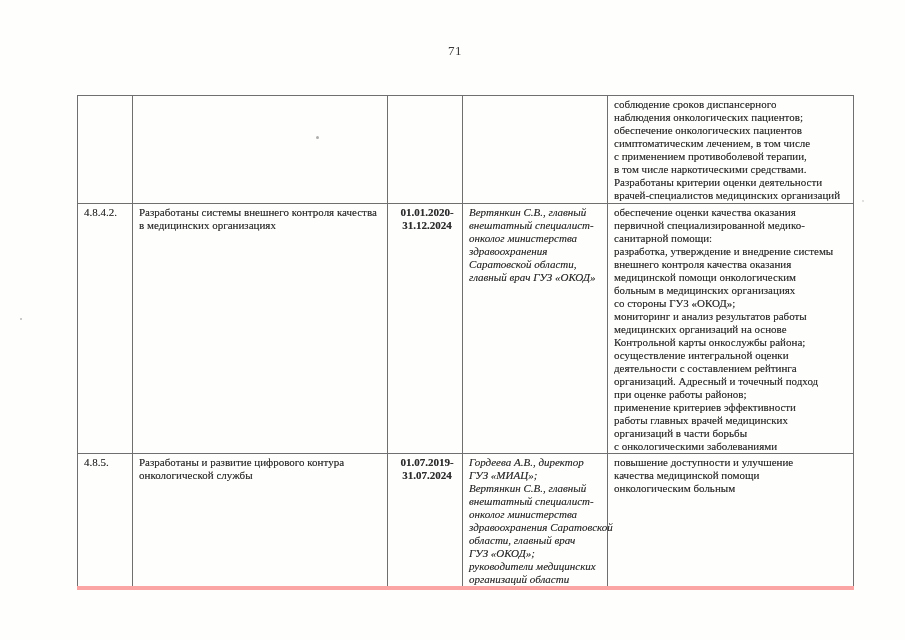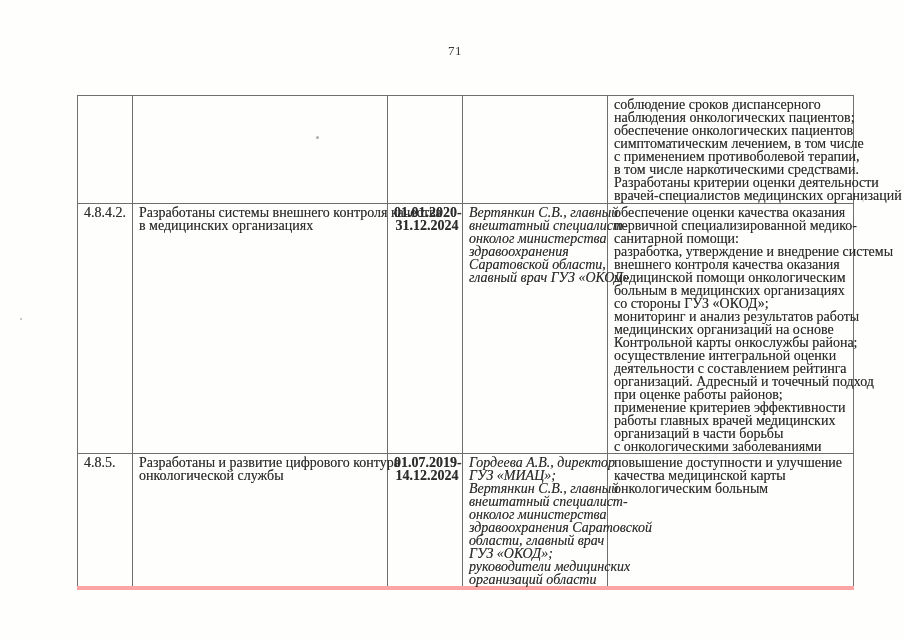--- a/index.html
+++ b/index.html
@@ -23,21 +23,21 @@
   table.doc-table {
     position: absolute;
     left: 77px; top: 95px;
     width: 776px;
     border-collapse: collapse;
     table-layout: fixed;
   }
   table.doc-table td {
     border: 1px solid var(--border-color, #6f6f6f);
     vertical-align: top;
-    font-size: 14px;
+    font-size: 11px;
     line-height: 13px;
     white-space: pre;
     padding: 2px 2px 0 6px;
     color: var(--text-color, #2d2d2d);
     text-shadow: 0 0 0.45px rgba(50,50,50,0.55);
     overflow: visible;
   }
   tr.row-last td { border-bottom: 4px solid #fca5a5; }
   td.cell-num   { text-align: left; padding: 3px 1px 0 1px; }
   td.cell-dates { text-align: center; padding: 3px 0 0 0; font-weight: bold; }
@@ -110,33 +110,33 @@
 применение критериев эффективности
 работы главных врачей медицинских
 организаций в части борьбы
 с онкологическими заболеваниями</td>
   </tr>
   <tr class="row-last" style="height:130px;">
     <td class="cell-num">4.8.5.</td>
     <td class="cell-act">Разработаны и развитие цифрового контура
 онкологической службы</td>
     <td class="cell-dates">01.07.2019-
-14.12.2024</td>
+31.07.2024</td>
     <td class="cell-resp">Гордеева А.В., директор
 ГУЗ «МИАЦ»;
 Вертянкин С.В., главный
 внештатный специалист-
 онколог министерства
 здравоохранения Саратовской
 области, главный врач
 ГУЗ «ОКОД»;
 руководители медицинских
 организаций области</td>
     <td class="cell-out">повышение доступности и улучшение
-качества медицинской карты
+качества медицинской помощи
 онкологическим больным</td>
   </tr>
 </tbody>
   </table>
 
 <div class="speck speck-1"></div>
 <div class="speck speck-2"></div>
 <div class="speck speck-3"></div>
 
 </body></html>

